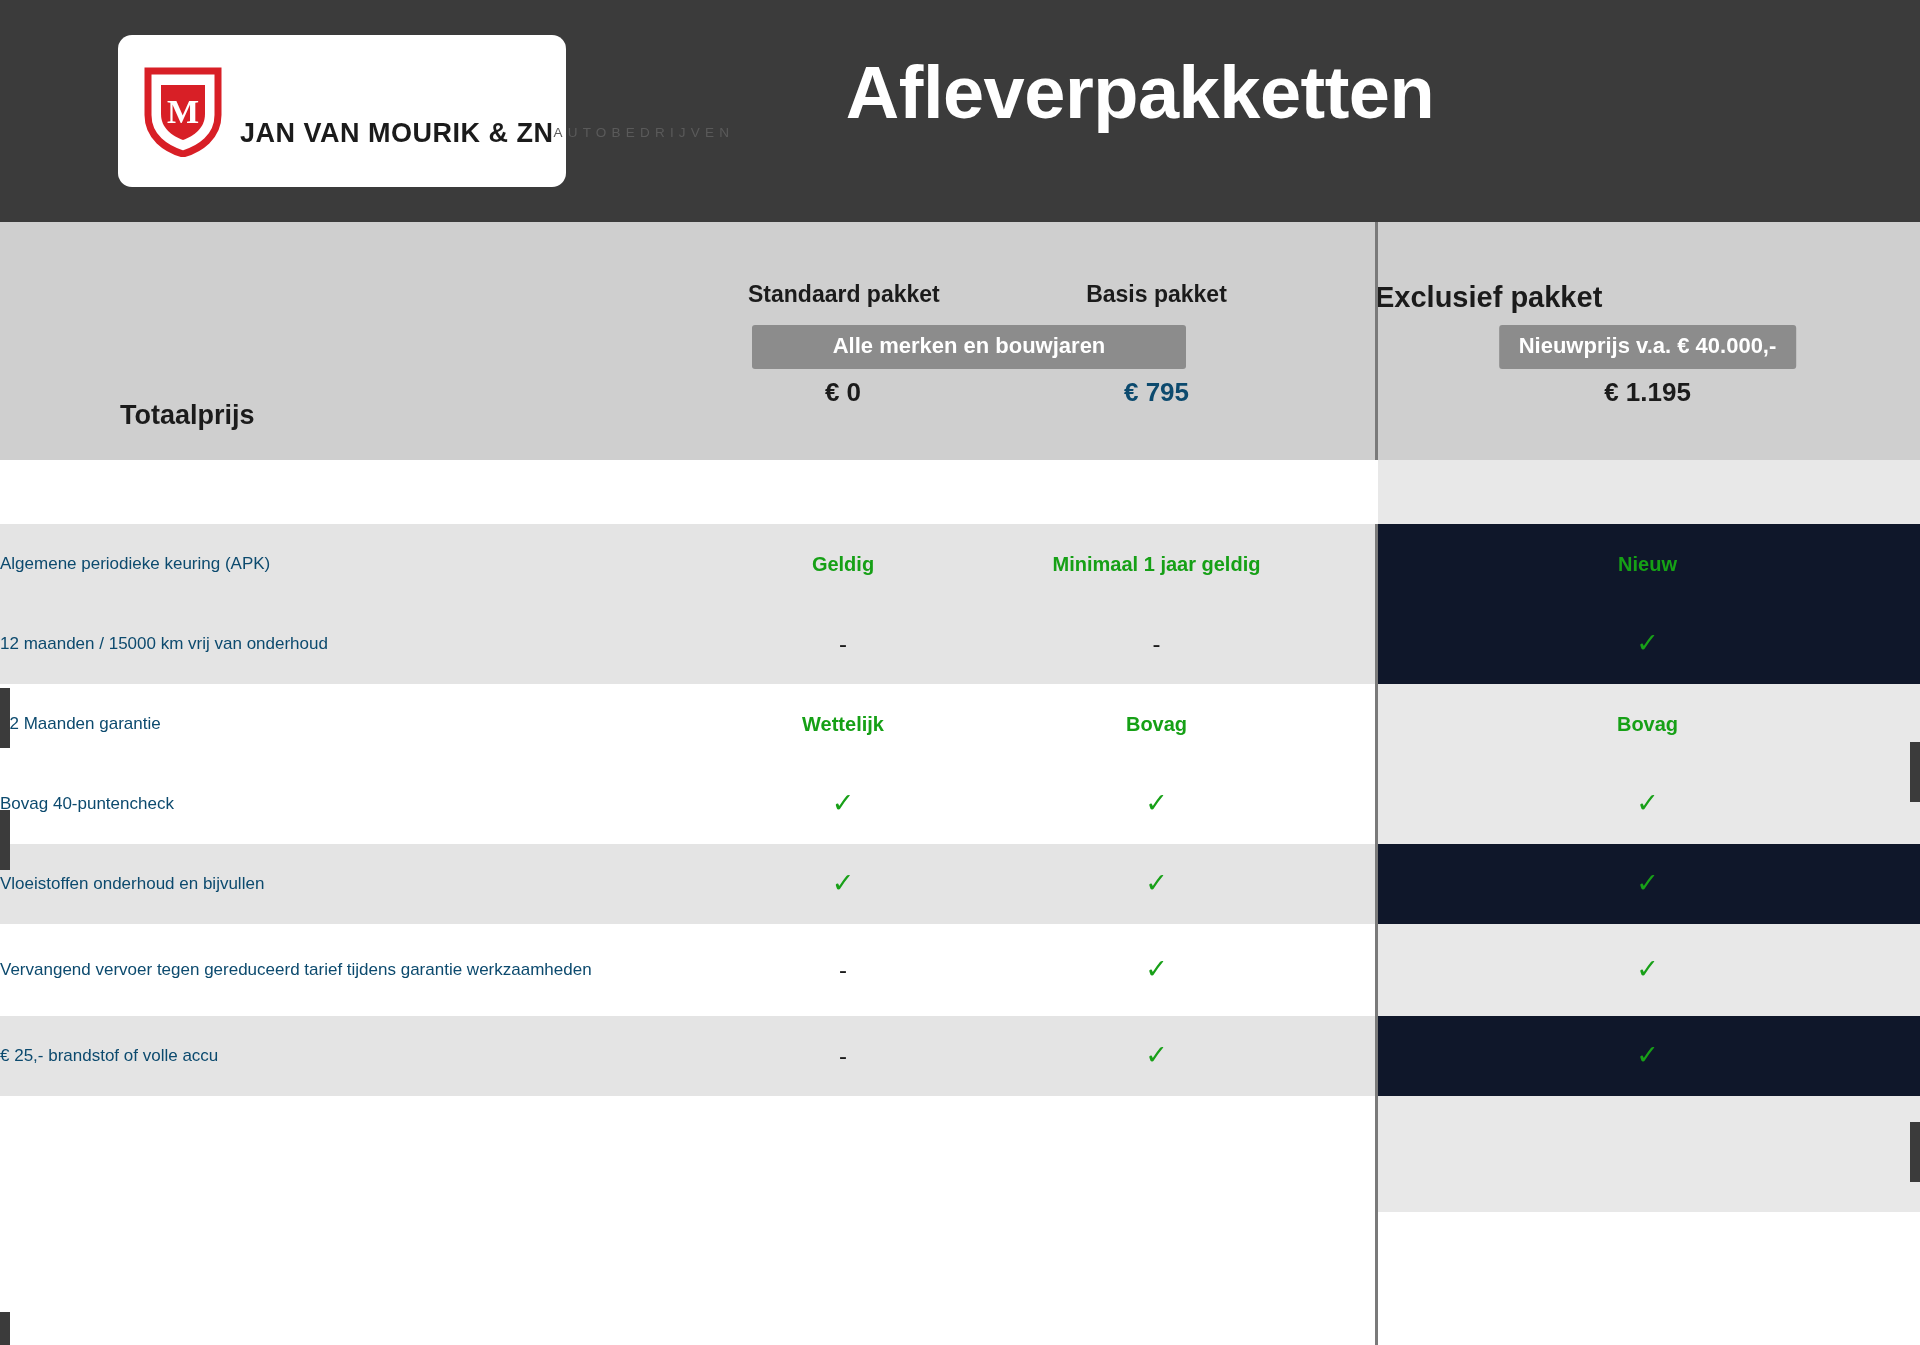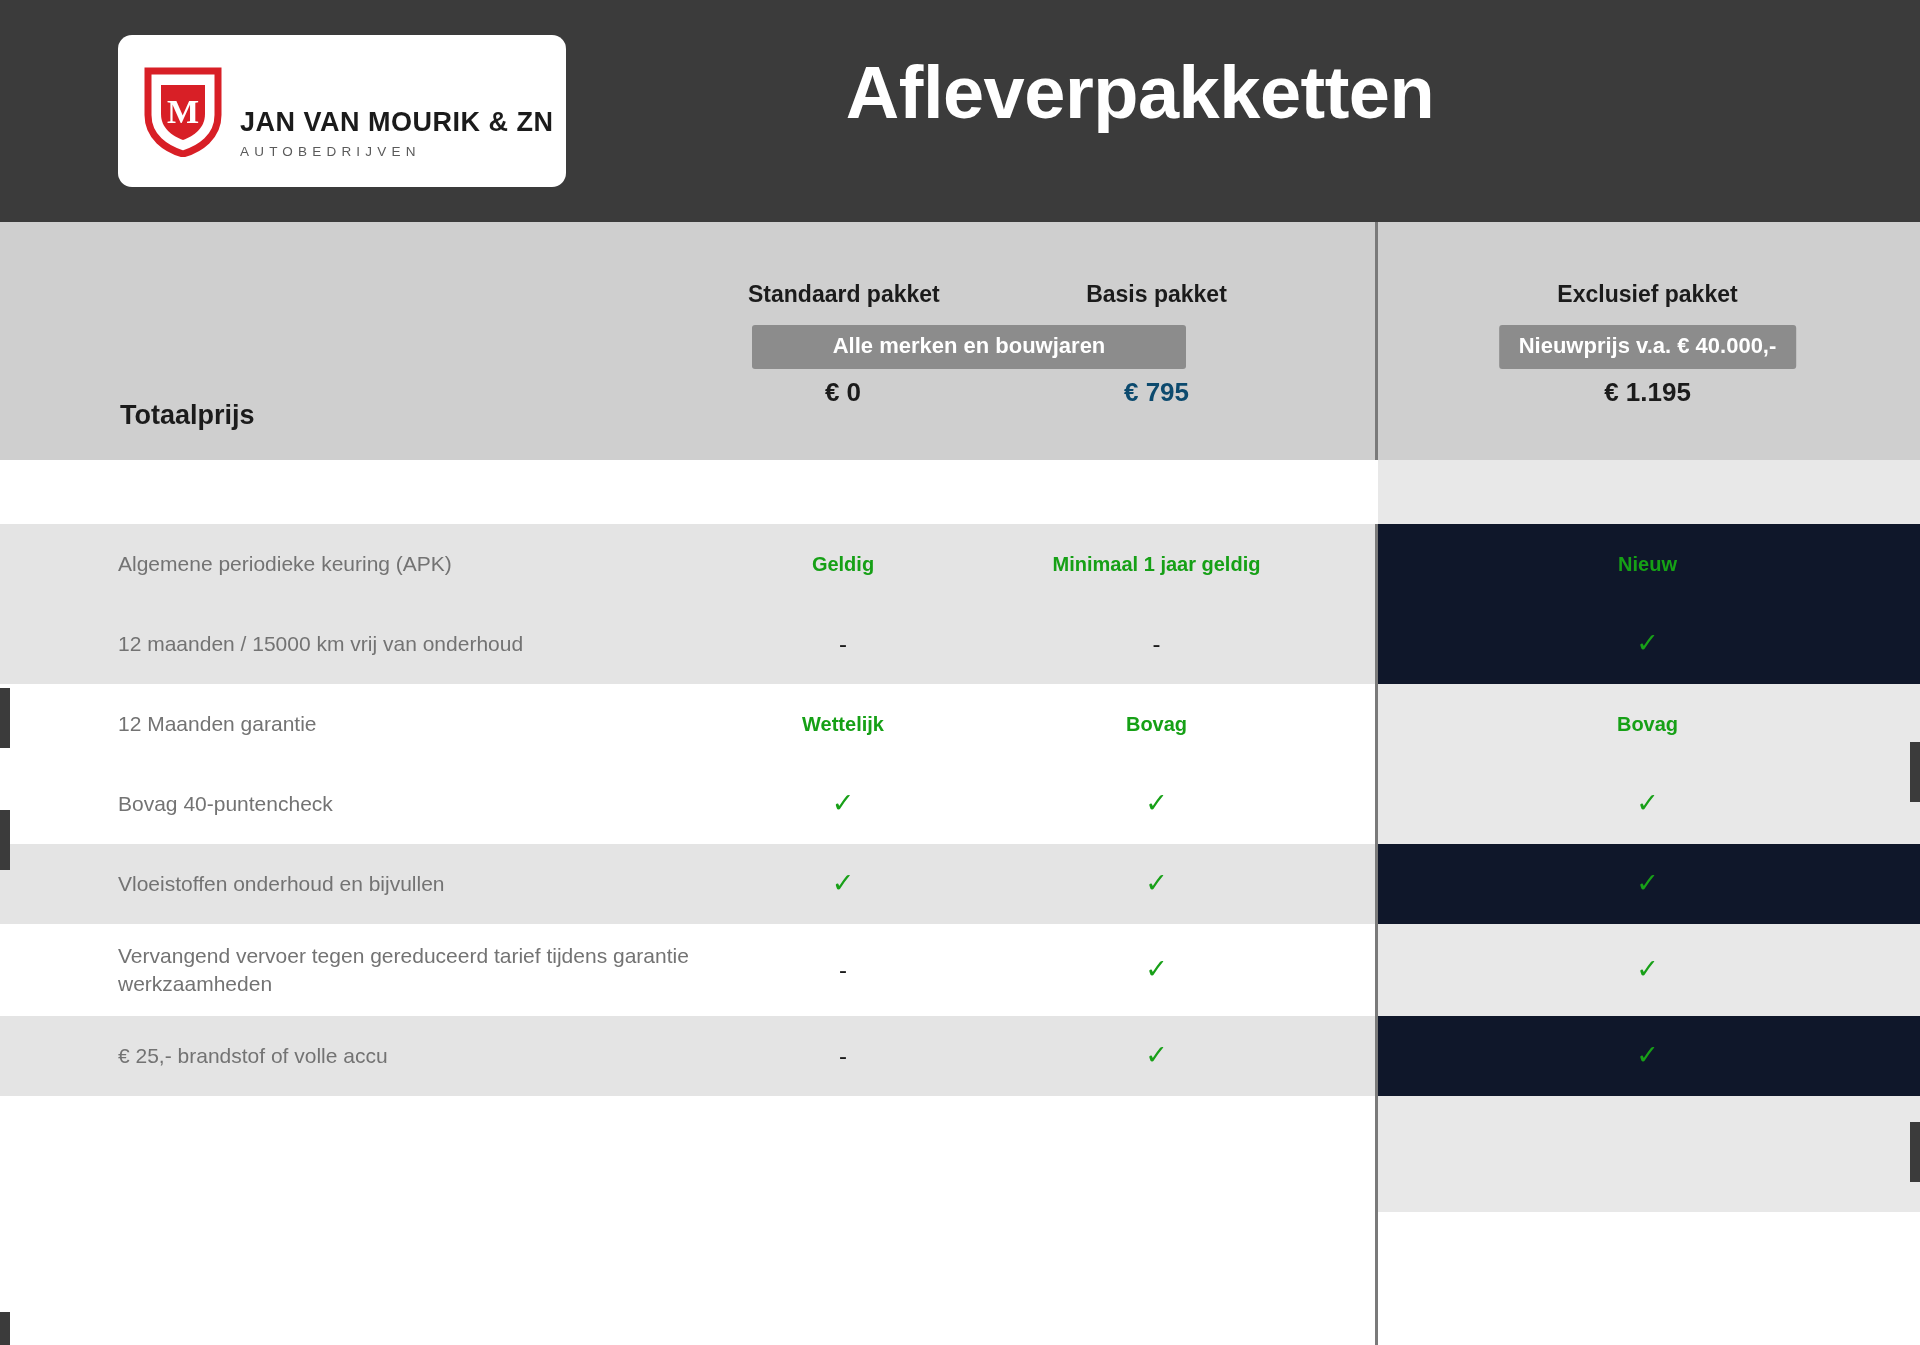--- a/index.html
+++ b/index.html
@@ -43,21 +43,21 @@
   .logo-shield {
     width: 78px;
     height: 92px;
     position: relative;
     flex: 0 0 auto;
   }
   .logo-shield svg { display: block; }
   .logo-text {
     margin-left: 18px;
     display: flex;
-    flex-direction: column;
+    flex-direction: row;
     justify-content: center;
     margin-top: 45px;
   }
   .logo-name {
     font-size: 27px;
     font-weight: bold;
     letter-spacing: 0.5px;
     color: #1b1b1b;
     line-height: 1.1;
     white-space: nowrap;
@@ -118,22 +118,21 @@
   }
   .pkg-head {
     position: relative;
     height: 228px;
   }
   .pkg-title {
     position: absolute;
     top: 54px;
     left: 0;
     right: 0;
-    text-align: center;
-    font-size: 23px;
+    font-size: 29px;
     font-weight: bold;
     color: #1b1b1b;
     white-space: nowrap;
   }
   .pkg-price {
     position: absolute;
     top: 150px;
     left: 0;
     right: 0;
     text-align: center;
@@ -165,23 +164,22 @@
   }
 
   
   .row-spacer td { height: 64px; background: #ffffff; }
   .row-spacer td.excl { background: #e8e8e8; }
 
   
   .frow { height: 80px; }
   .frow.tall { height: 92px; }
   .frow .lbl {
-    font-size: 21px;
-    color: #737373;
-    padding-left: 118px;
+    font-size: 17px;
+    color: #0c4a6e;
     line-height: 1.35;
   }
   .cell {
     text-align: center;
     font-size: 22px;
     color: #1b1b1b;
   }
   .cell .check {
     color: #18a018;
     font-size: 27px;

